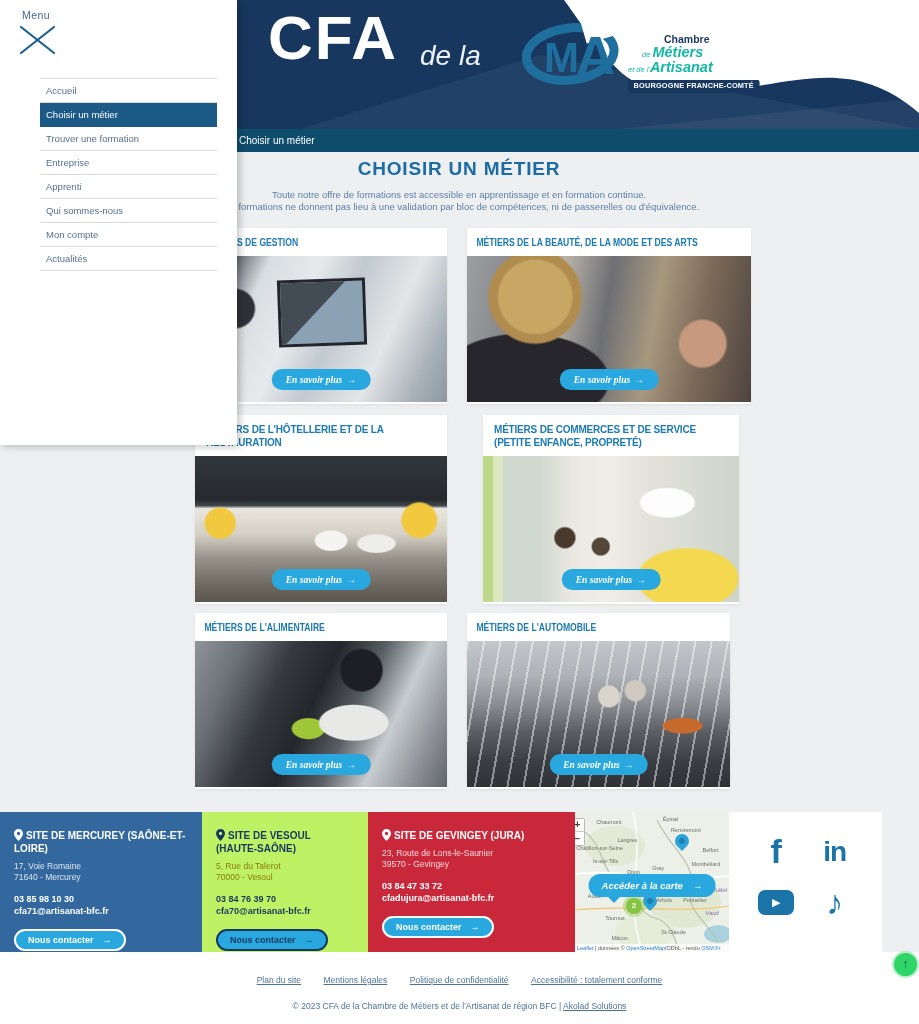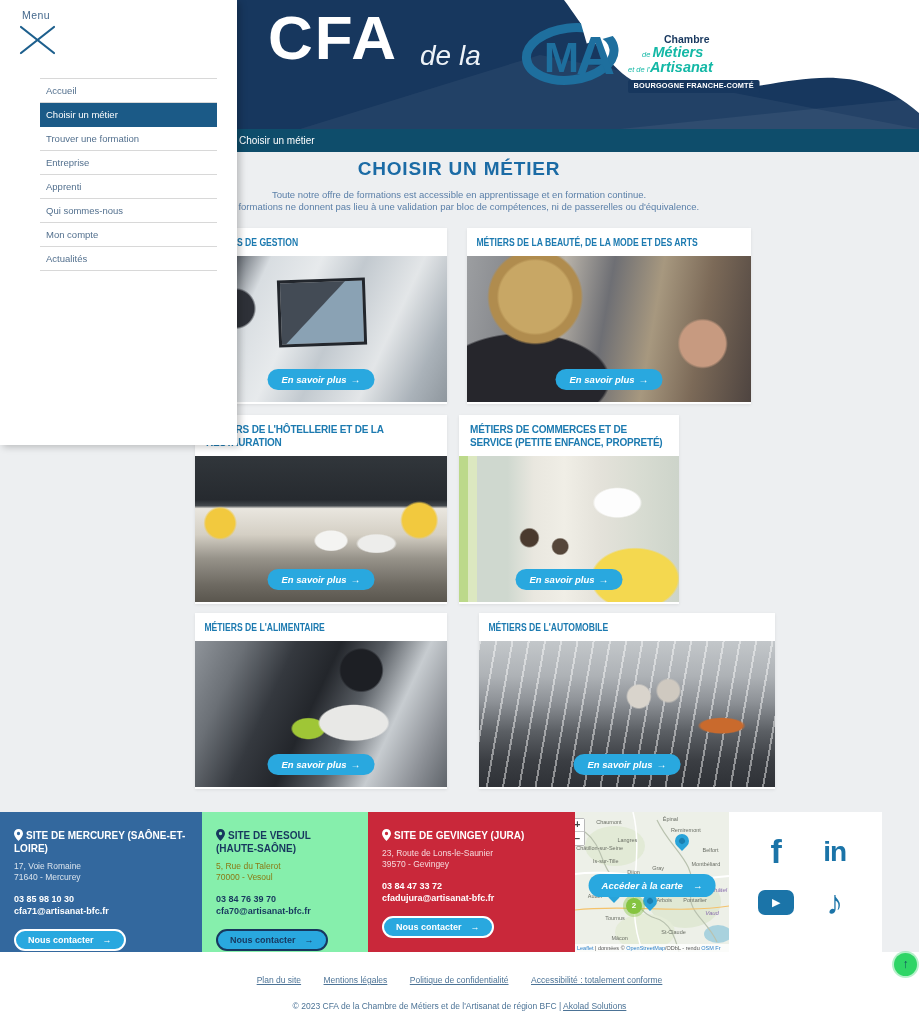--- a/index.html
+++ b/index.html
@@ -27,31 +27,31 @@
               color:#fff;font-size:10px;line-height:23px;padding-left:239px;z-index:1;}
 
   
   .main-head{position:absolute;left:195px;top:158px;width:528px;text-align:center;z-index:1;}
   .page-title{font-size:19px;font-weight:bold;color:#1b6ba5;letter-spacing:.8px;margin:0 0 9px;}
   .subtitle{font-size:9.5px;line-height:11.5px;color:#5a7fa8;margin:0;width:640px;margin-left:-56px;}
 
   .cards{position:absolute;left:195px;top:228px;width:528px;z-index:1;}
   .card{position:absolute;background:#fff;box-shadow:0 1px 3px rgba(0,0,0,.08);padding-bottom:2px;}
   .c0{left:0;top:0;width:252px;}   .c1{left:272px;top:0;width:284px;}
-  .c2{left:0;top:187px;width:252px;} .c3{left:264px;top:187px;width:220px;}
-  .c4{left:0;top:385px;width:252px;} .c5{left:284px;top:385px;width:296px;}
+  .c2{left:0;top:187px;width:252px;} .c3{left:288px;top:187px;width:256px;}
+  .c4{left:0;top:385px;width:252px;} .c5{left:272px;top:385px;width:263px;}
   .card-title{padding:8px 11px 7px;font-size:10px;line-height:13px;font-weight:bold;color:#1c7ab0;}
   .oneline .card-title{white-space:nowrap;transform:scaleX(.86);transform-origin:0 50%;}
   .twoline .card-title{letter-spacing:-.2px;}
   .photo{position:relative;height:146px;background:#9aa0a6;overflow:hidden;}
   .cta-btn{position:absolute;left:50%;bottom:12px;transform:translateX(-50%);
            display:flex;align-items:center;gap:4px;white-space:nowrap;
            background:#29a8df;color:#fff;border:none;border-radius:14px;
            padding:5px 14px;font-size:9.5px;font-weight:bold;font-style:italic;
-           font-family:Liberation Sans, sans-serif;cursor:pointer;}
+           font-family:Liberation Serif, serif;cursor:pointer;}
   .cta-arrow{font-style:normal;font-size:10px;}
 
   
   .p0{background:
       radial-gradient(circle at 16% 36%,#2e3138 0 8%,transparent 9%),
       linear-gradient(115deg,#6d737b 0%,#555b63 12%,#d8dde1 24%,#e7eaec 40%,#c2c9cf 54%,#e3e6e8 72%,#aab2b9 88%,#8f979e 100%);}
   .p0 .monitor{position:absolute;left:33%;top:16%;width:35%;height:46%;background:
       linear-gradient(135deg,#434b55 0 45%,#8aa2b4 46% 100%);border:3px solid #22262c;transform:rotate(-2deg);}
   .p1{background:
       radial-gradient(circle at 24% 28%,#c8a765 0 15%,#b08c4e 16% 19%,transparent 20%),
@@ -79,21 +79,21 @@
       radial-gradient(circle at 54% 38%,#d9d4cc 0 6%,transparent 7%),
       radial-gradient(circle at 64% 34%,#cfc9c0 0 5%,transparent 6%),
       radial-gradient(ellipse at 82% 58%,#c96a2d 0 6%,transparent 7%),
       repeating-linear-gradient(100deg,rgba(255,255,255,.45) 0 2px,transparent 2px 16px),
       linear-gradient(180deg,#c3c7ca 0%,#aeb2b6 24%,#8d9196 42%,#5b5f64 62%,#3b3e43 82%,#2e3136 100%);}
 
   
   .footer{position:absolute;left:0;top:812px;width:919px;height:140px;display:flex;z-index:1;}
   .site{padding:17px 14px 0;}
   .site.blue{width:202px;background:#33689e;color:#fff;}
-  .site.yellow{width:166px;background:#86efac;color:#17375e;}
+  .site.yellow{width:166px;background:#bef264;color:#17375e;}
   .site.red{width:207px;background:#c9283a;color:#fff;}
   .site-title{font-size:10px;font-weight:bold;line-height:13px;display:block;}
   .site-title .pin-ic{margin-right:3px;vertical-align:-2px;}
   .site-addr{font-size:8.5px;line-height:11px;margin-top:6px;}
   .blue .site-addr,.red .site-addr{color:rgba(255,255,255,.82);}
   .yellow .site-addr{color:#8a7a14;}
   .site-contact{font-size:9px;font-weight:bold;line-height:12px;margin-top:10px;}
   .contact-btn{display:inline-flex;align-items:center;gap:9px;margin-top:12px;background:#29a8df;
                border-radius:14px;padding:4px 12px;font-size:9px;font-weight:bold;cursor:pointer;
                font-family:inherit;}

